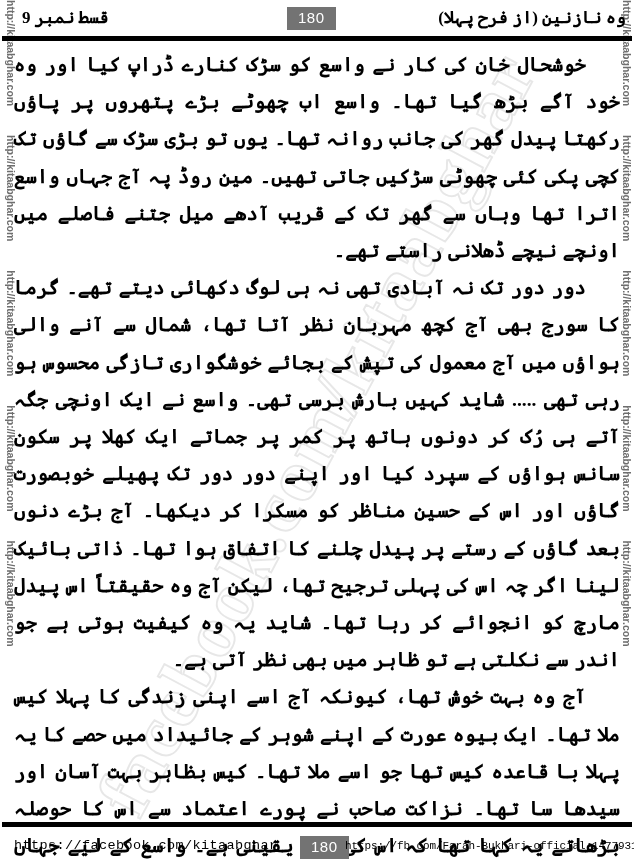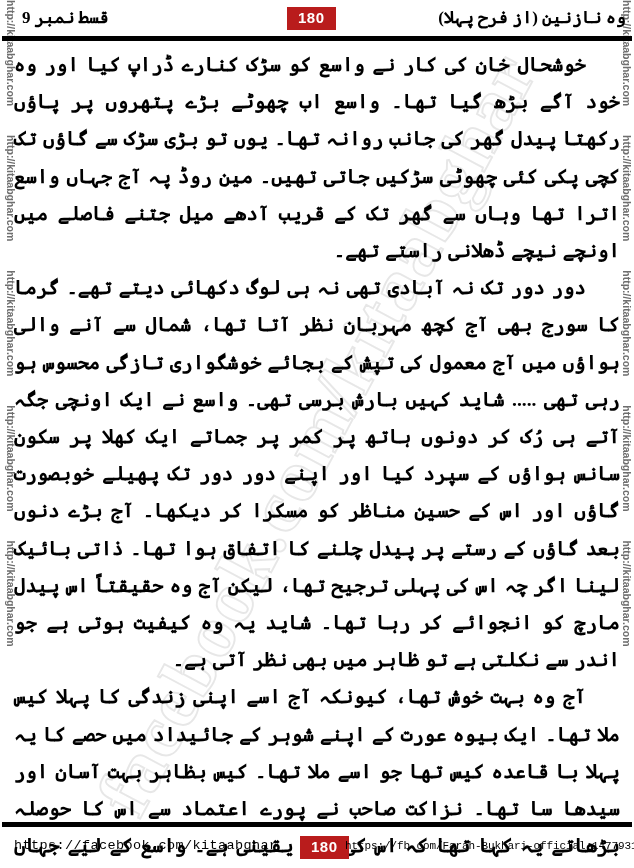--- a/index.html
+++ b/index.html
@@ -106,25 +106,25 @@
     top: 6px;
     font-family: "Liberation Serif", "DejaVu Serif", serif;
     font-size: 17px;
     font-weight: 700;
     direction: rtl;
     white-space: nowrap;
     line-height: 24px;
   }
   .page-badge {
     display: inline-block;
-    background: #b91c1c;
+    background: #737373;
     color: #ffffff;
     font-family: "Liberation Sans", sans-serif;
     font-size: 15px;
-    font-weight: 700;
+    font-weight: 400;
     letter-spacing: 0.5px;
     padding: 2px 11px 3px 11px;
     line-height: 18px;
     direction: ltr;
   }
   #header .hdr-page {
     position: absolute;
     left: 287px;
     top: 7px;
   }

